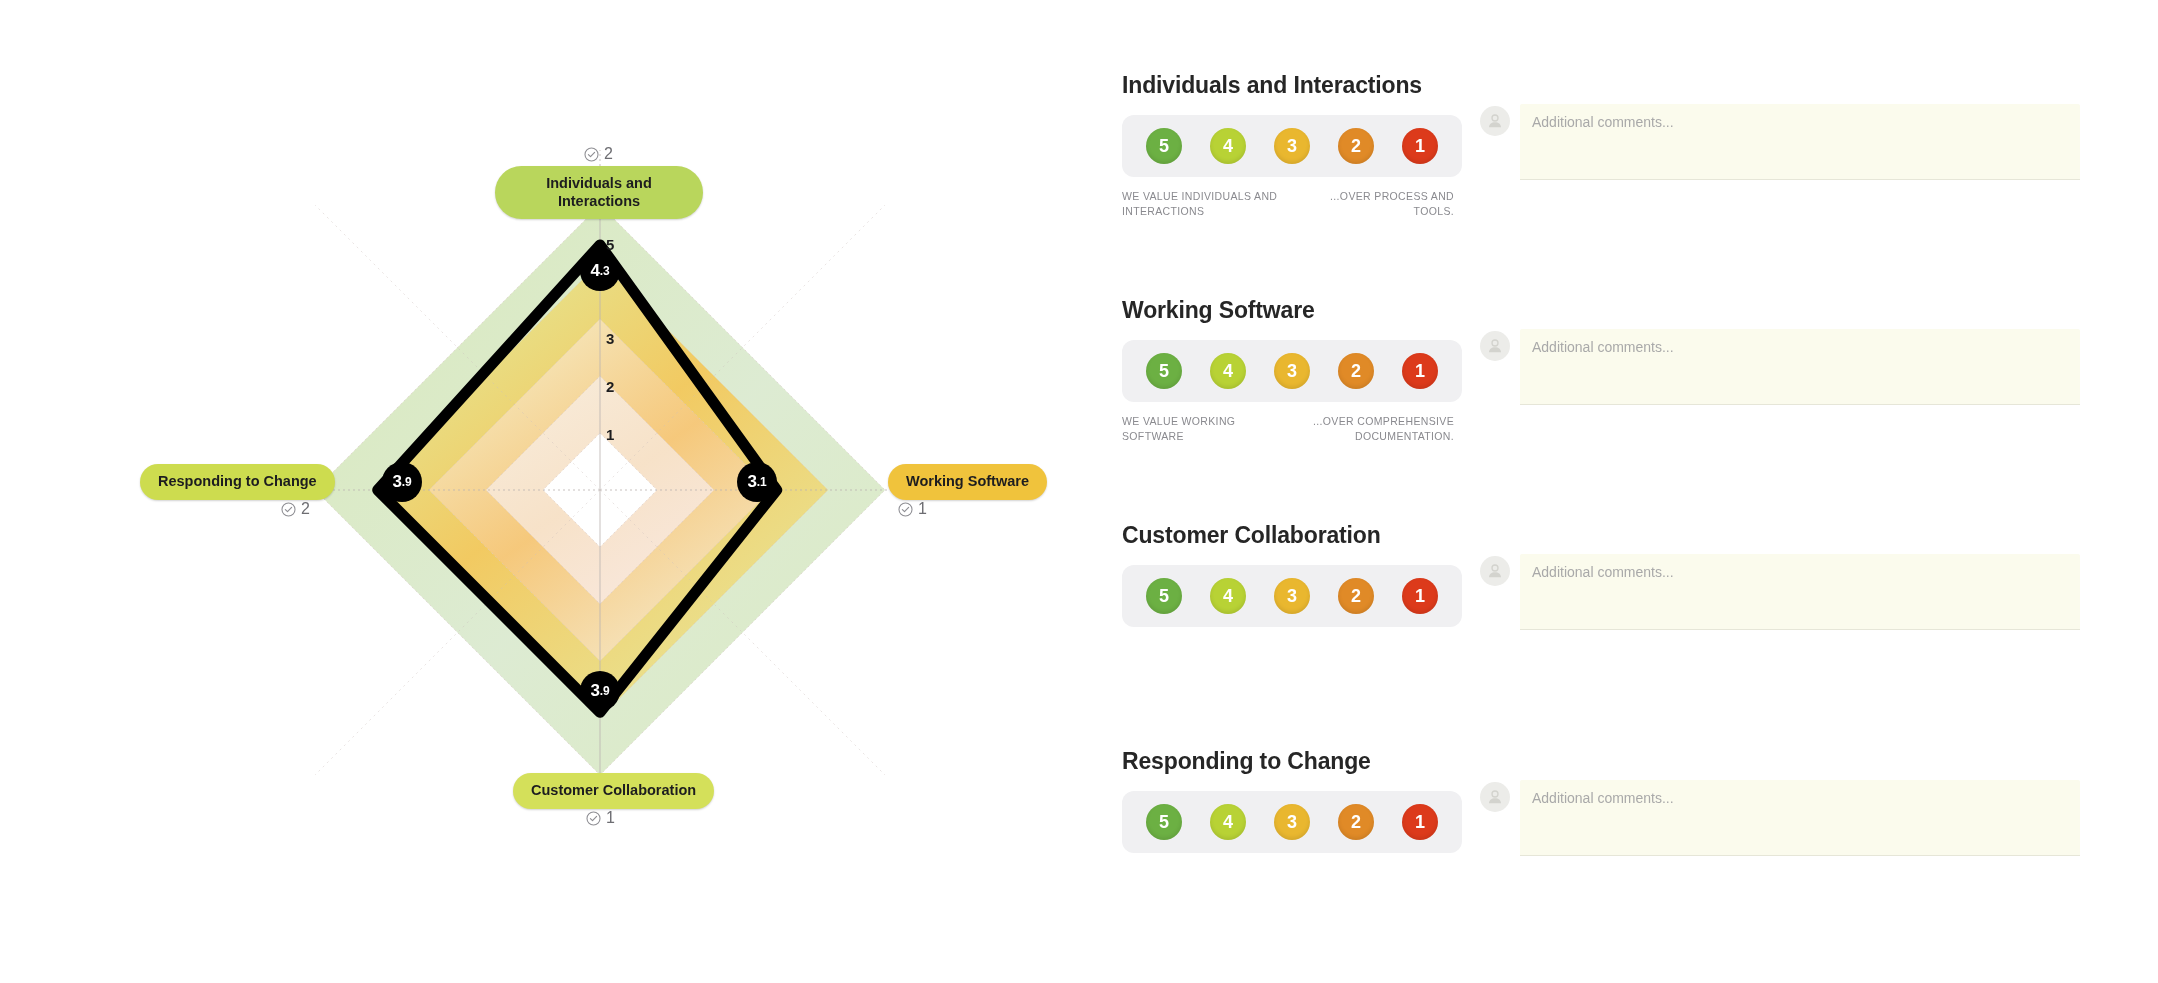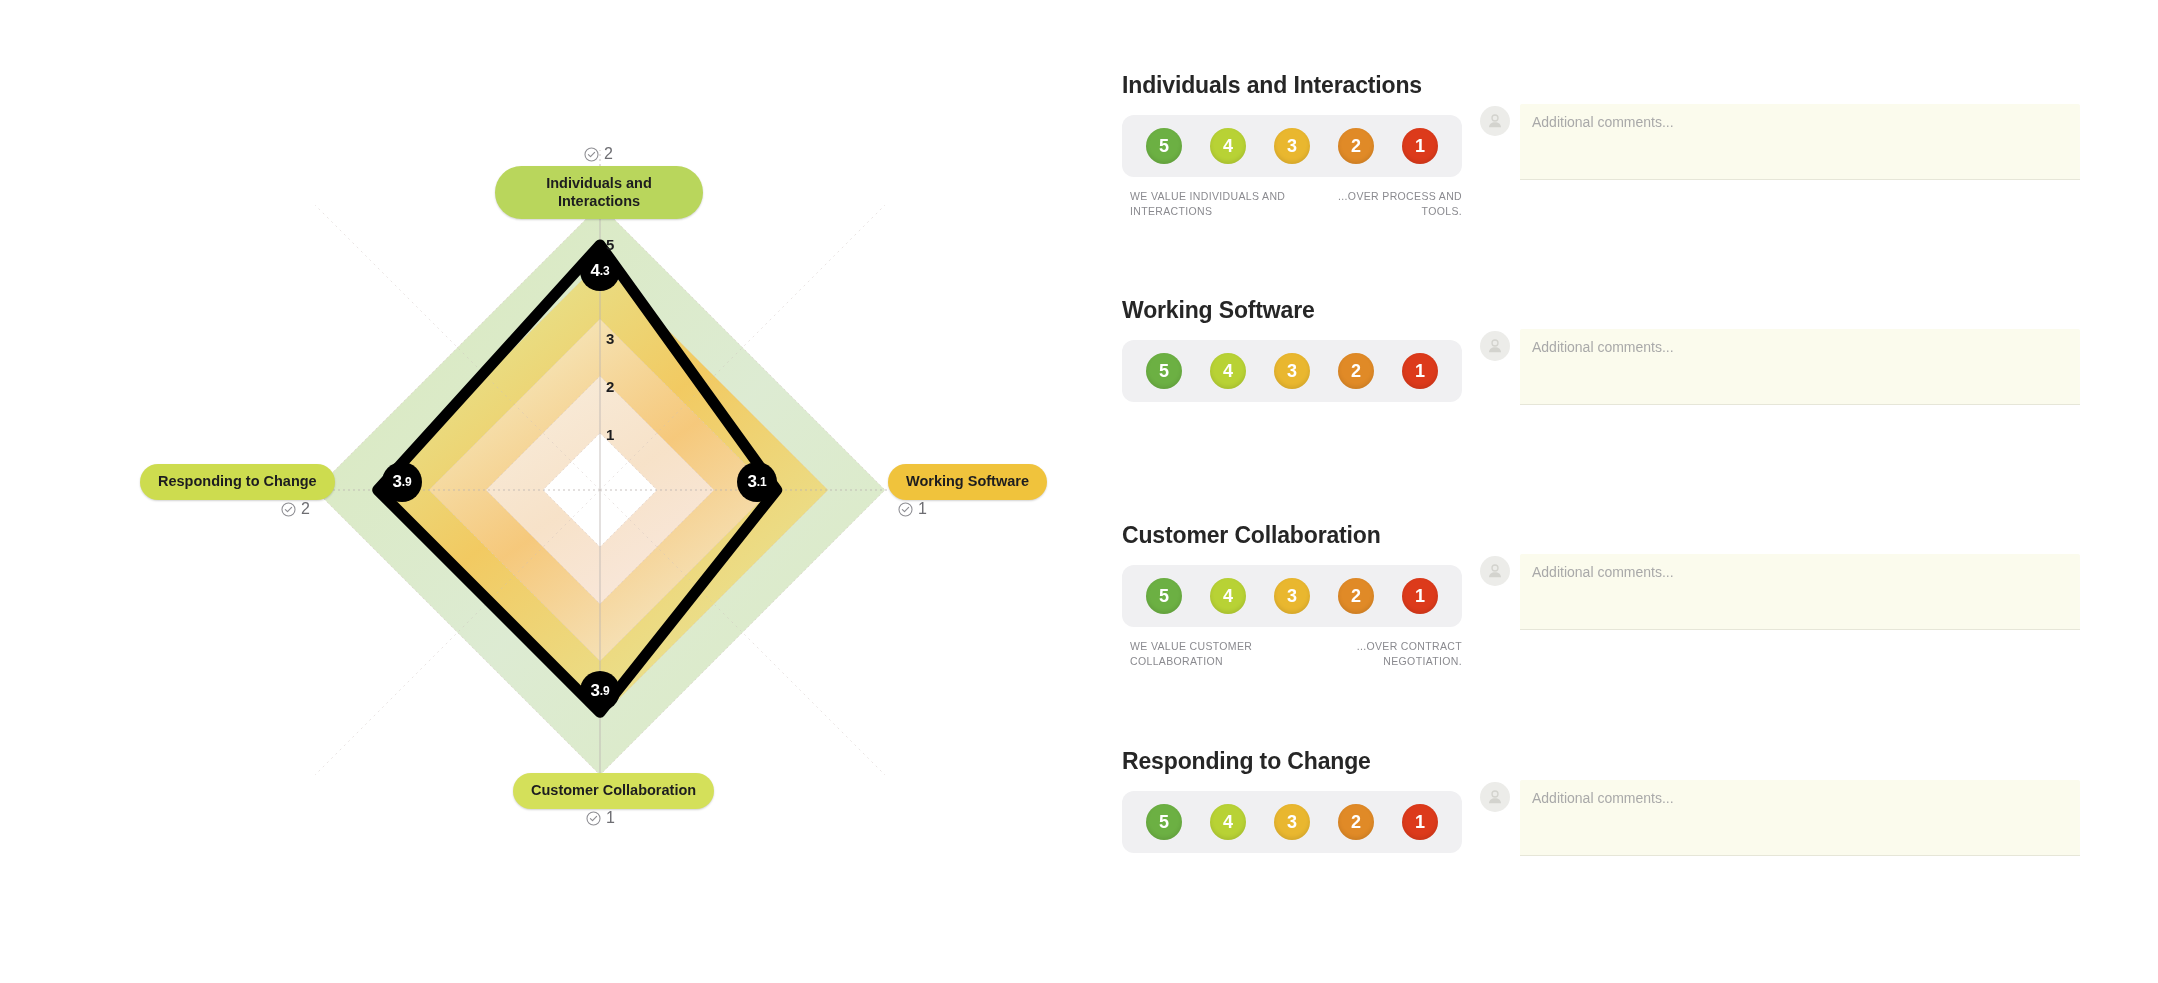--- a/index.html
+++ b/index.html
@@ -69,21 +69,21 @@
     padding: 0 10px;
   }
   .rating-dot {
     width: 36px; height: 36px; border-radius: 50%;
     display: flex; align-items: center; justify-content: center;
     color: #fff; font-size: 18px; font-weight: bold;
     cursor: pointer;
     box-shadow: inset 0 -2px 4px rgba(0,0,0,.10);
   }
   .q-legend {
-    display: flex; justify-content: flex-end;
+    display: flex; justify-content: flex-start;
     margin-top: 12px; gap: 12px;
   }
   .q-legend span {
     font-size: 10.5px; color: #8a8a8f;
     text-transform: uppercase; letter-spacing: .35px;
     line-height: 1.45; max-width: 160px;
   }
   .q-legend .lg-left  { text-align: left; }
   .q-legend .lg-right { text-align: right; }
 
@@ -302,20 +302,24 @@
           <div class="rating-dot" style="background:#e9b72f;">
               <span>3</span>
             </div>
           <div class="rating-dot" style="background:#e08a27;">
               <span>2</span>
             </div>
           <div class="rating-dot" style="background:#dc3a1b;">
               <span>1</span>
             </div>
         </div>
+        <div class="q-legend">
+          <span class="lg-left">WE VALUE WORKING SOFTWARE</span>
+          <span class="lg-right">...OVER COMPREHENSIVE DOCUMENTATION.</span>
+        </div>
       </div>
       <div class="q-comment">
         <div class="avatar">
           <svg width="20" height="20" viewBox="0 0 24 24">
             <circle cx="12" cy="8.4" r="3.6" fill="none" stroke="#d3d3ce" stroke-width="1.6"></circle>
             <path d="M4.8 19.6c0-3.8 3.3-6 7.2-6s7.2 2.2 7.2 6" fill="#d3d3ce"></path>
           </svg>
         </div>
         <textarea class="comment-box" placeholder="Additional comments..." style=""></textarea>
       </div>
@@ -334,24 +338,20 @@
           <div class="rating-dot" style="background:#e9b72f;">
               <span>3</span>
             </div>
           <div class="rating-dot" style="background:#e08a27;">
               <span>2</span>
             </div>
           <div class="rating-dot" style="background:#dc3a1b;">
               <span>1</span>
             </div>
         </div>
-        <div class="q-legend">
-          <span class="lg-left">WE VALUE CUSTOMER COLLABORATION</span>
-          <span class="lg-right">...OVER CONTRACT NEGOTIATION.</span>
-        </div>
       </div>
       <div class="q-comment">
         <div class="avatar">
           <svg width="20" height="20" viewBox="0 0 24 24">
             <circle cx="12" cy="8.4" r="3.6" fill="none" stroke="#d3d3ce" stroke-width="1.6"></circle>
             <path d="M4.8 19.6c0-3.8 3.3-6 7.2-6s7.2 2.2 7.2 6" fill="#d3d3ce"></path>
           </svg>
         </div>
         <textarea class="comment-box" placeholder="Additional comments..." style=""></textarea>
       </div>

